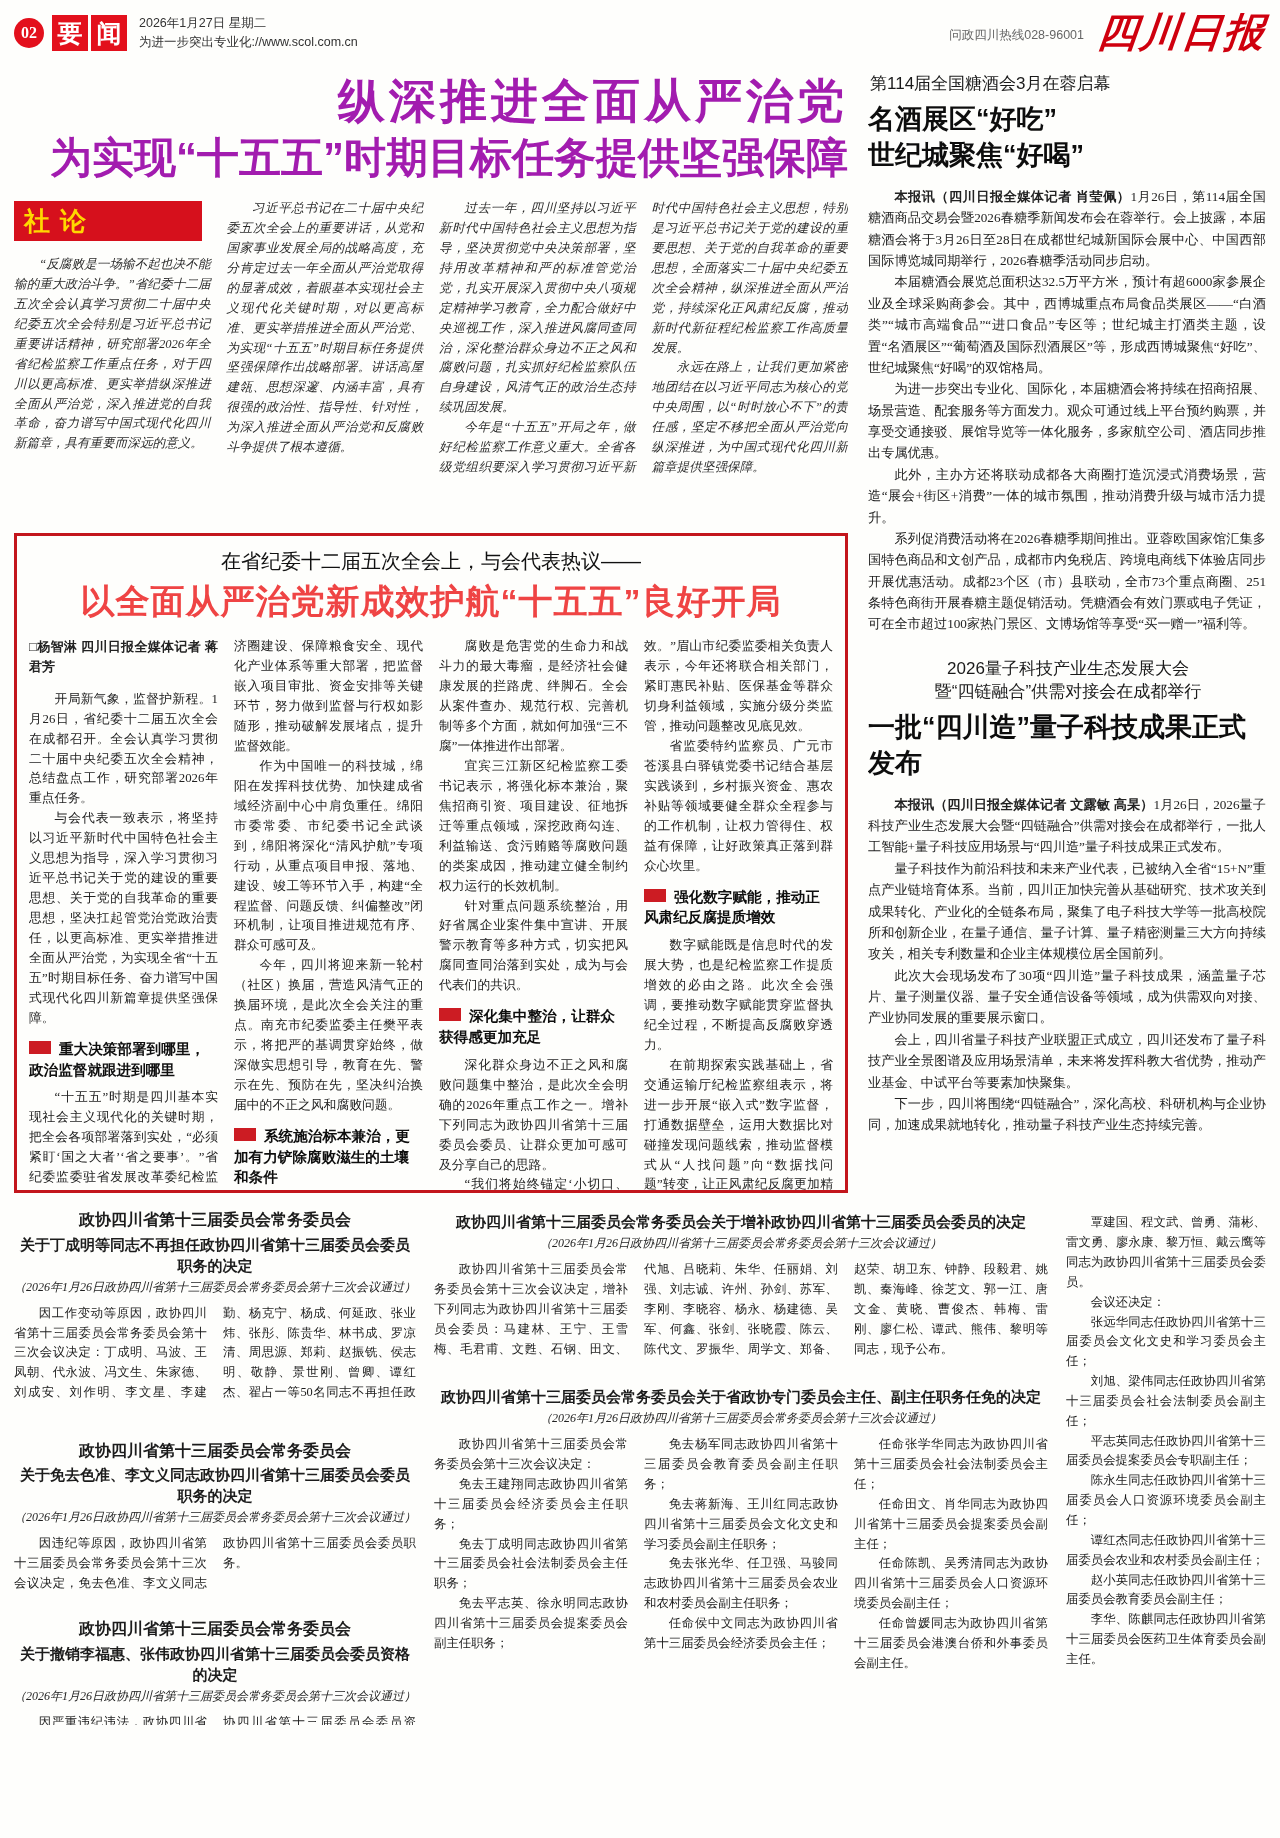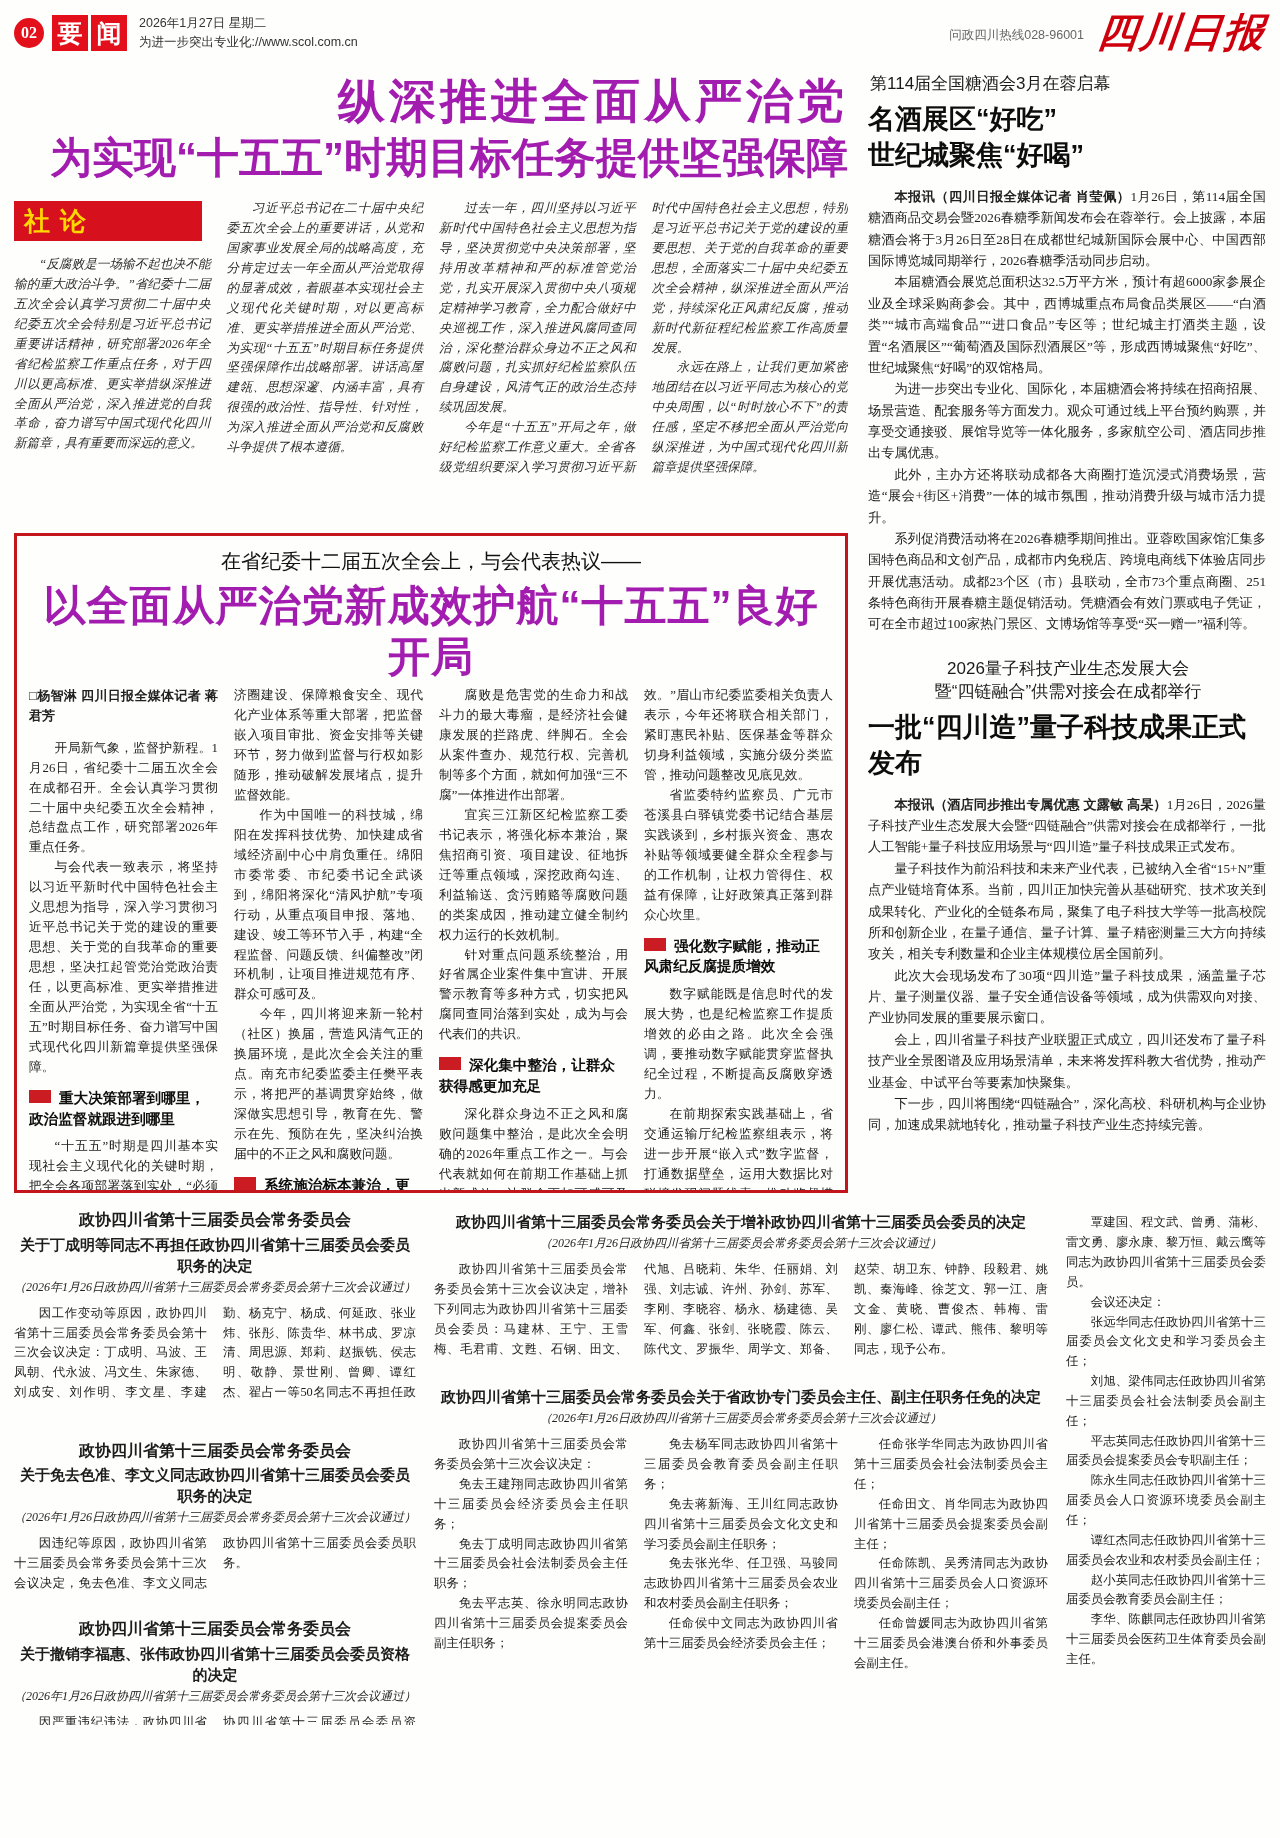--- a/index.html
+++ b/index.html
@@ -24,21 +24,21 @@
   .ed-headline { font-family:"Liberation Sans",sans-serif; font-weight:900; text-align:right; color:#a21caf; margin:6px 0 14px; }
   .ed-headline .l1 { font-size:47px; letter-spacing:4px; line-height:1.25; display:block; }
   .ed-headline .l2 { font-size:42px; letter-spacing:0; line-height:1.3; display:block; }
   .ed-body { height:320px; column-count:4; column-gap:16px; overflow:hidden; font-style:italic; font-size:12.6px; line-height:1.58; color:#2b2b2b; text-align:justify; }
   .ed-body p { text-indent:2em; }
   .ed-label { float:left; width:188px; height:40px; background:#d6101c; color:#ffd800; font-style:normal; font-family:"Liberation Sans",sans-serif; font-weight:900; font-size:26px; letter-spacing:10px; text-align:left; line-height:40px; text-indent:10px; margin:2px 0 14px 0; }
 
   
   .boxed { border:3px solid #c3161c; margin-top:14px; padding:10px 12px; height:660px; overflow:hidden; }
   .box-kicker { text-align:center; font-family:"Liberation Sans",sans-serif; font-size:20px; color:#111; margin:2px 0 6px; }
-  .box-headline { text-align:center; font-family:"Liberation Sans",sans-serif; font-weight:900; font-size:42px; letter-spacing:1px; color:#a21caf; margin-bottom:4px; line-height:1.2; }
+  .box-headline { text-align:center; font-family:"Liberation Sans",sans-serif; font-weight:900; font-size:34px; letter-spacing:1px; color:#ef4444; margin-bottom:15px; line-height:1.2; }
   .box-body { height:622px; column-count:4; column-gap:16px; overflow:hidden; font-size:12.8px; line-height:1.56; text-align:justify; color:#222; }
   .byline { font-family:"Liberation Sans",sans-serif; font-weight:bold; font-size:13px; margin-bottom:12px; }
   .box-body p.gen { text-indent:2em; }
   .subhead { font-family:"Liberation Sans",sans-serif; font-weight:bold; font-size:14.6px; line-height:1.42; margin:10px 0 8px; color:#0e0e0e; text-align:left; }
   .red-sq { display:inline-block; width:22px; height:13px; background:#cc1c23; margin-right:8px; }
 
   
   .sidebar { border-left:none; max-height:1250px; overflow:hidden; }
   .sb-kicker { font-family:"Liberation Sans",sans-serif; font-size:17px; color:#1a1a1a; margin:6px 0 6px 2px; }
   .sb-kicker.center { text-align:center; }
@@ -112,21 +112,21 @@
             <p class="gen">与会代表一致表示，将坚持以习近平新时代中国特色社会主义思想为指导，深入学习贯彻习近平总书记关于党的建设的重要思想、关于党的自我革命的重要思想，坚决扛起管党治党政治责任，以更高标准、更实举措推进全面从严治党，为实现全省“十五五”时期目标任务、奋力谱写中国式现代化四川新篇章提供坚强保障。</p>
             <h3 class="subhead"><span class="red-sq"></span>重大决策部署到哪里，政治监督就跟进到哪里</h3>
             <p class="gen">“十五五”时期是四川基本实现社会主义现代化的关键时期，把全会各项部署落到实处，“必须紧盯‘国之大者’‘省之要事’。”省纪委监委驻省发展改革委纪检监察组组长沈林表示，将聚焦国家战略腹地建设、成渝地区双城经济圈建设、保障粮食安全、现代化产业体系等重大部署，把监督嵌入项目审批、资金安排等关键环节，努力做到监督与行权如影随形，推动破解发展堵点，提升监督效能。</p>
             <p class="gen">作为中国唯一的科技城，绵阳在发挥科技优势、加快建成省域经济副中心中肩负重任。绵阳市委常委、市纪委书记全武谈到，绵阳将深化“清风护航”专项行动，从重点项目申报、落地、建设、竣工等环节入手，构建“全程监督、问题反馈、纠偏整改”闭环机制，让项目推进规范有序、群众可感可及。</p>
             <p class="gen">今年，四川将迎来新一轮村（社区）换届，营造风清气正的换届环境，是此次全会关注的重点。南充市纪委监委主任樊平表示，将把严的基调贯穿始终，做深做实思想引导，教育在先、警示在先、预防在先，坚决纠治换届中的不正之风和腐败问题。</p>
             <h3 class="subhead"><span class="red-sq"></span>系统施治标本兼治，更加有力铲除腐败滋生的土壤和条件</h3>
             <p class="gen">腐败是危害党的生命力和战斗力的最大毒瘤，是经济社会健康发展的拦路虎、绊脚石。全会从案件查办、规范行权、完善机制等多个方面，就如何加强“三不腐”一体推进作出部署。</p>
             <p class="gen">宜宾三江新区纪检监察工委书记表示，将强化标本兼治，聚焦招商引资、项目建设、征地拆迁等重点领域，深挖政商勾连、利益输送、贪污贿赂等腐败问题的类案成因，推动建立健全制约权力运行的长效机制。</p>
             <p class="gen">针对重点问题系统整治，用好省属企业案件集中宣讲、开展警示教育等多种方式，切实把风腐同查同治落到实处，成为与会代表们的共识。</p>
             <h3 class="subhead"><span class="red-sq"></span>深化集中整治，让群众获得感更加充足</h3>
-            <p class="gen">深化群众身边不正之风和腐败问题集中整治，是此次全会明确的2026年重点工作之一。与会代表就如何在前期工作基础上抓出新成效、让群众更加可感可及分享自己的思路。</p>
+            <p class="gen">深化群众身边不正之风和腐败问题集中整治，是此次全会明确的2026年重点工作之一。增补下列同志为政协四川省第十三届委员会委员、让群众更加可感可及分享自己的思路。</p>
             <p class="gen">“我们将始终锚定‘小切口、大纵深’的整治路径，清单化明责、常态化督导、精准化问效。”眉山市纪委监委相关负责人表示，今年还将联合相关部门，紧盯惠民补贴、医保基金等群众切身利益领域，实施分级分类监管，推动问题整改见底见效。</p>
             <p class="gen">省监委特约监察员、广元市苍溪县白驿镇党委书记结合基层实践谈到，乡村振兴资金、惠农补贴等领域要健全群众全程参与的工作机制，让权力管得住、权益有保障，让好政策真正落到群众心坎里。</p>
             <h3 class="subhead"><span class="red-sq"></span>强化数字赋能，推动正风肃纪反腐提质增效</h3>
             <p class="gen">数字赋能既是信息时代的发展大势，也是纪检监察工作提质增效的必由之路。此次全会强调，要推动数字赋能贯穿监督执纪全过程，不断提高反腐败穿透力。</p>
             <p class="gen">在前期探索实践基础上，省交通运输厅纪检监察组表示，将进一步开展“嵌入式”数字监督，打通数据壁垒，运用大数据比对碰撞发现问题线索，推动监督模式从“人找问题”向“数据找问题”转变，让正风肃纪反腐更加精准高效。</p>
           </div>
       </div>
 
     </div>
 
@@ -147,21 +147,21 @@
           </div>
       </div>
 
       <div class="sb-art2">
         <div class="sb-kicker center">
           <span>2026量子科技产业生态发展大会</span><br>
           <span>暨“四链融合”供需对接会在成都举行</span>
         </div>
         <h2 class="sb-headline">一批“四川造”量子科技成果正式发布</h2>
         <div class="sb-body">
-          <p><span class="lead-bold">本报讯（酒店同步推出专属优惠 文露敏 高杲）</span><span>1月26日，2026量子科技产业生态发展大会暨“四链融合”供需对接会在成都举行，一批人工智能+量子科技应用场景与“四川造”量子科技成果正式发布。</span></p>
+          <p><span class="lead-bold">本报讯（四川日报全媒体记者 文露敏 高杲）</span><span>1月26日，2026量子科技产业生态发展大会暨“四链融合”供需对接会在成都举行，一批人工智能+量子科技应用场景与“四川造”量子科技成果正式发布。</span></p>
         <p class="">量子科技作为前沿科技和未来产业代表，已被纳入全省“15+N”重点产业链培育体系。当前，四川正加快完善从基础研究、技术攻关到成果转化、产业化的全链条布局，聚集了电子科技大学等一批高校院所和创新企业，在量子通信、量子计算、量子精密测量三大方向持续攻关，相关专利数量和企业主体规模位居全国前列。</p>
             <p class="">此次大会现场发布了30项“四川造”量子科技成果，涵盖量子芯片、量子测量仪器、量子安全通信设备等领域，成为供需双向对接、产业协同发展的重要展示窗口。</p>
             <p class="">会上，四川省量子科技产业联盟正式成立，四川还发布了量子科技产业全景图谱及应用场景清单，未来将发挥科教大省优势，推动产业基金、中试平台等要素加快聚集。</p>
             <p class="">下一步，四川将围绕“四链融合”，深化高校、科研机构与企业协同，加速成果就地转化，推动量子科技产业生态持续完善。</p>
           </div>
       </div>
 
     </div>
   </div>
 

